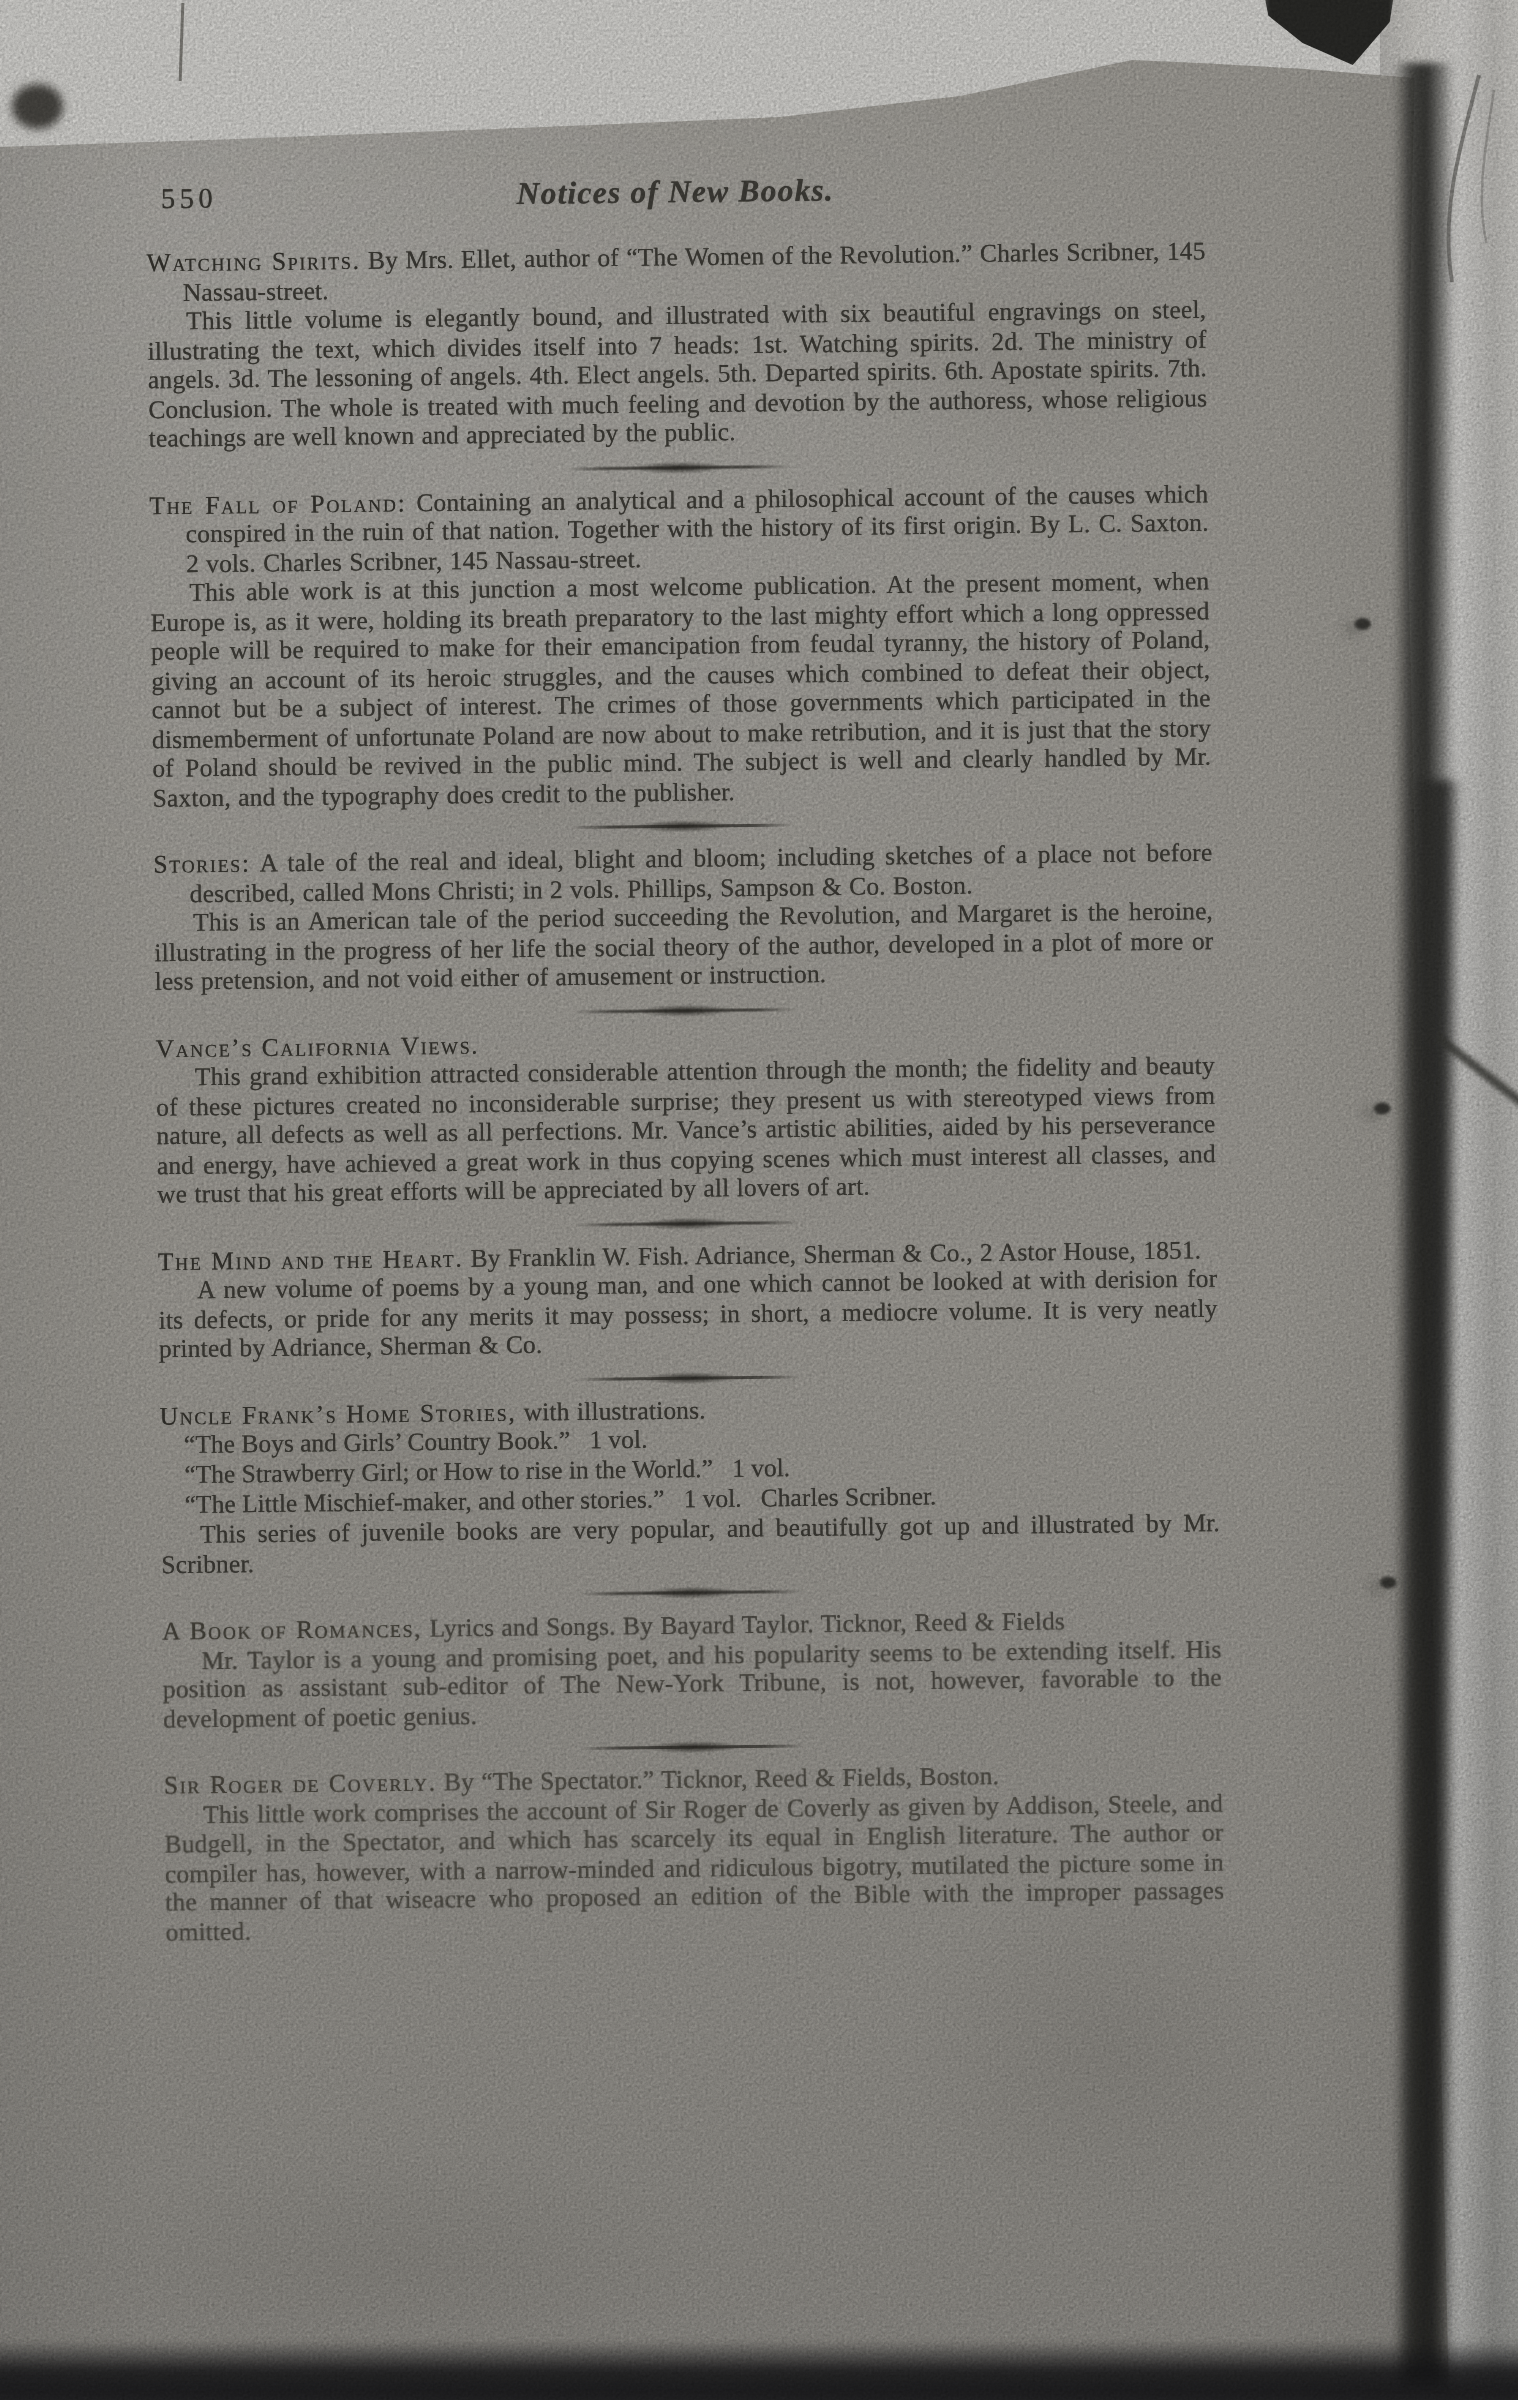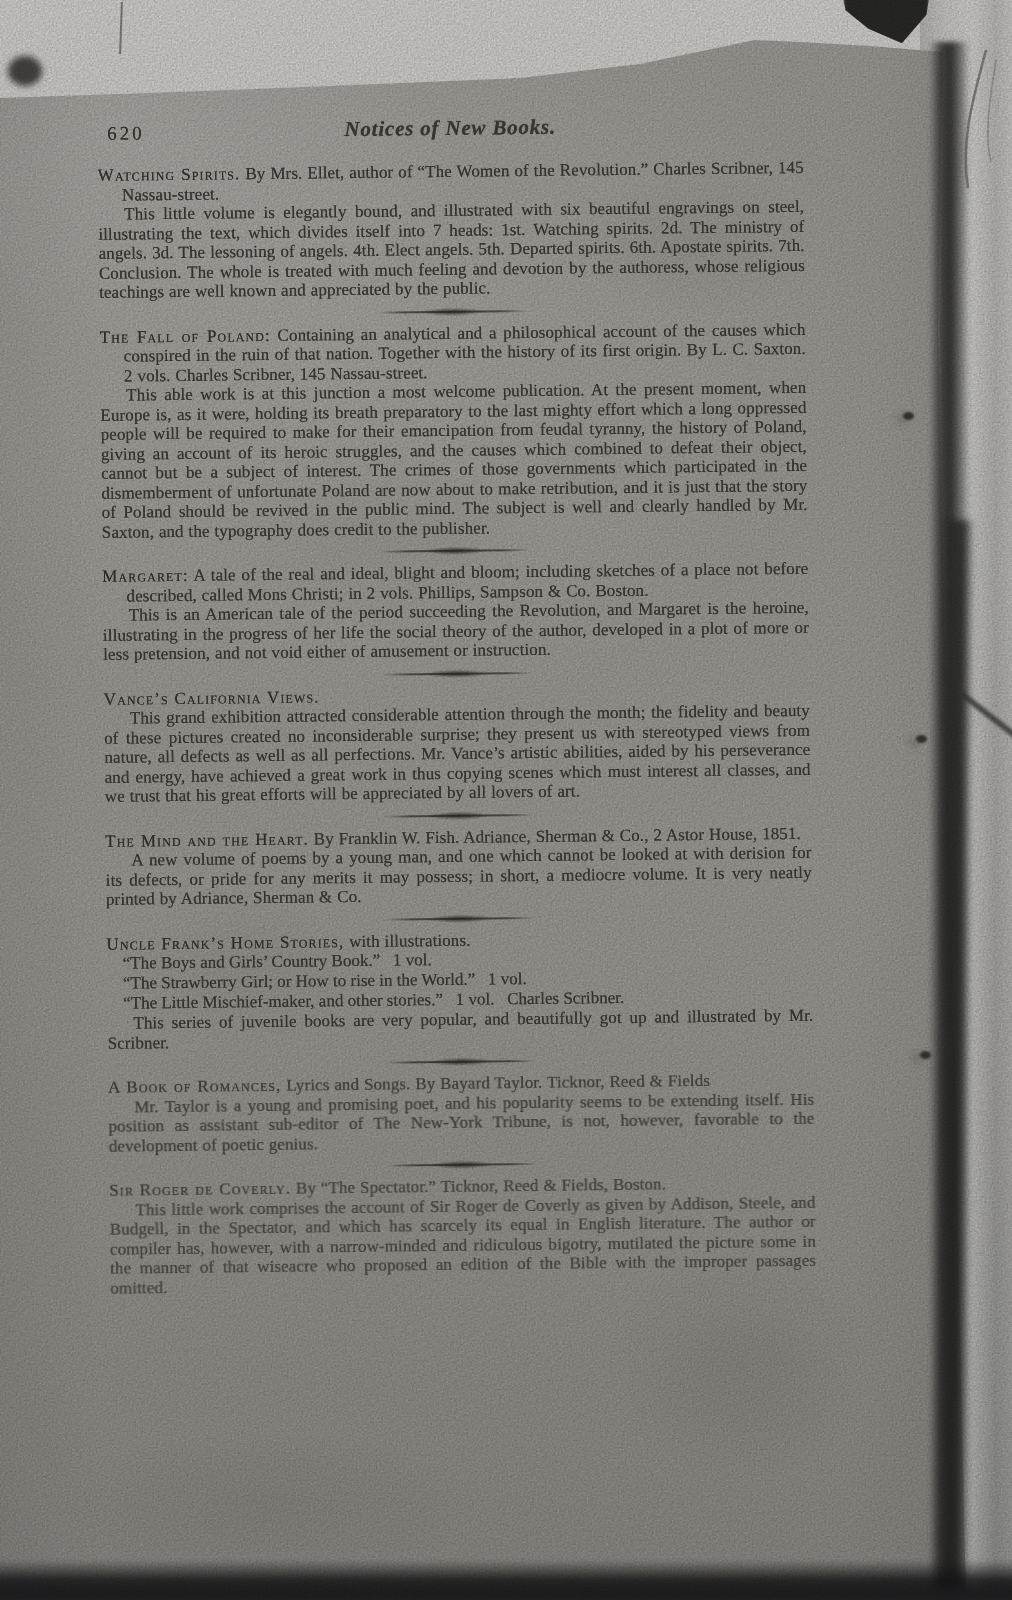--- a/index.html
+++ b/index.html
@@ -95,21 +95,21 @@
 
   <div class="page">
     <div class="stain st1"></div>
     <div class="stain st2"></div>
     <div class="stain st3"></div>
     <div class="stain st4"></div>
     <div class="stain st5"></div>
 
     <div class="content">
       <div class="running-head">
-        <span class="pagenum">620</span>
+        <span class="pagenum">550</span>
         <span class="runtitle">Notices of New Books.</span>
       </div>
       <div class="notices">
   <section class="notice">
     <p class="citation"><span class="title">Watching Spirits.</span><span class="cit-rest">  By Mrs. Ellet, author of “The Women of the Revolution.” Charles Scribner, 145 Nassau-street.</span></p>
     <div class="list-lines"></div>
     <div class="paras">
               <p class="para">This little volume is elegantly bound, and illustrated with six beautiful engravings on steel, illustrating the text, which divides itself into 7 heads: 1st. Watching spirits.  2d. The ministry of angels.  3d. The lessoning of angels.  4th. Elect angels.  5th. Departed spirits.  6th. Apostate spirits.  7th. Conclusion.  The whole is treated with much feeling and devotion by the authoress, whose religious teachings are well known and appreciated by the public.</p>
             </div>
     <div class="divider"></div>
@@ -118,21 +118,21 @@
   <section class="notice">
     <p class="citation"><span class="title">The Fall of Poland:</span><span class="cit-rest"> Containing an analytical and a philosophical account of the causes which conspired in the ruin of that nation.  Together with the history of its first origin.  By L. C. Saxton.  2 vols.  Charles Scribner, 145 Nassau-street.</span></p>
     <div class="list-lines"></div>
     <div class="paras">
               <p class="para">This able work is at this junction a most welcome publication.  At the present moment, when Europe is, as it were, holding its breath preparatory to the last mighty effort which a long oppressed people will be required to make for their emancipation from feudal tyranny, the history of Poland, giving an account of its heroic struggles, and the causes which combined to defeat their object, cannot but be a subject of interest. The crimes of those governments which participated in the dismemberment of unfortunate Poland are now about to make retribution, and it is just that the story of Poland should be revived in the public mind.  The subject is well and clearly handled by Mr. Saxton, and the typography does credit to the publisher.</p>
             </div>
     <div class="divider"></div>
   </section>
 
   <section class="notice">
-    <p class="citation"><span class="title">Margaret:</span><span class="cit-rest"> A tale of the real and ideal, blight and bloom; including sketches of a place not before described, called Mons Christi; in 2 vols.  Phillips, Sampson &amp; Co. Boston.</span></p>
+    <p class="citation"><span class="title">Stories:</span><span class="cit-rest"> A tale of the real and ideal, blight and bloom; including sketches of a place not before described, called Mons Christi; in 2 vols.  Phillips, Sampson &amp; Co. Boston.</span></p>
     <div class="list-lines"></div>
     <div class="paras">
               <p class="para">This is an American tale of the period succeeding the Revolution, and Margaret is the heroine, illustrating in the progress of her life the social theory of the author, developed in a plot of more or less pretension, and not void either of amusement or instruction.</p>
             </div>
     <div class="divider"></div>
   </section>
 
   <section class="notice">
     <p class="citation"><span class="title">Vance’s California Views.</span><span class="cit-rest"></span></p>
     <div class="list-lines"></div>

